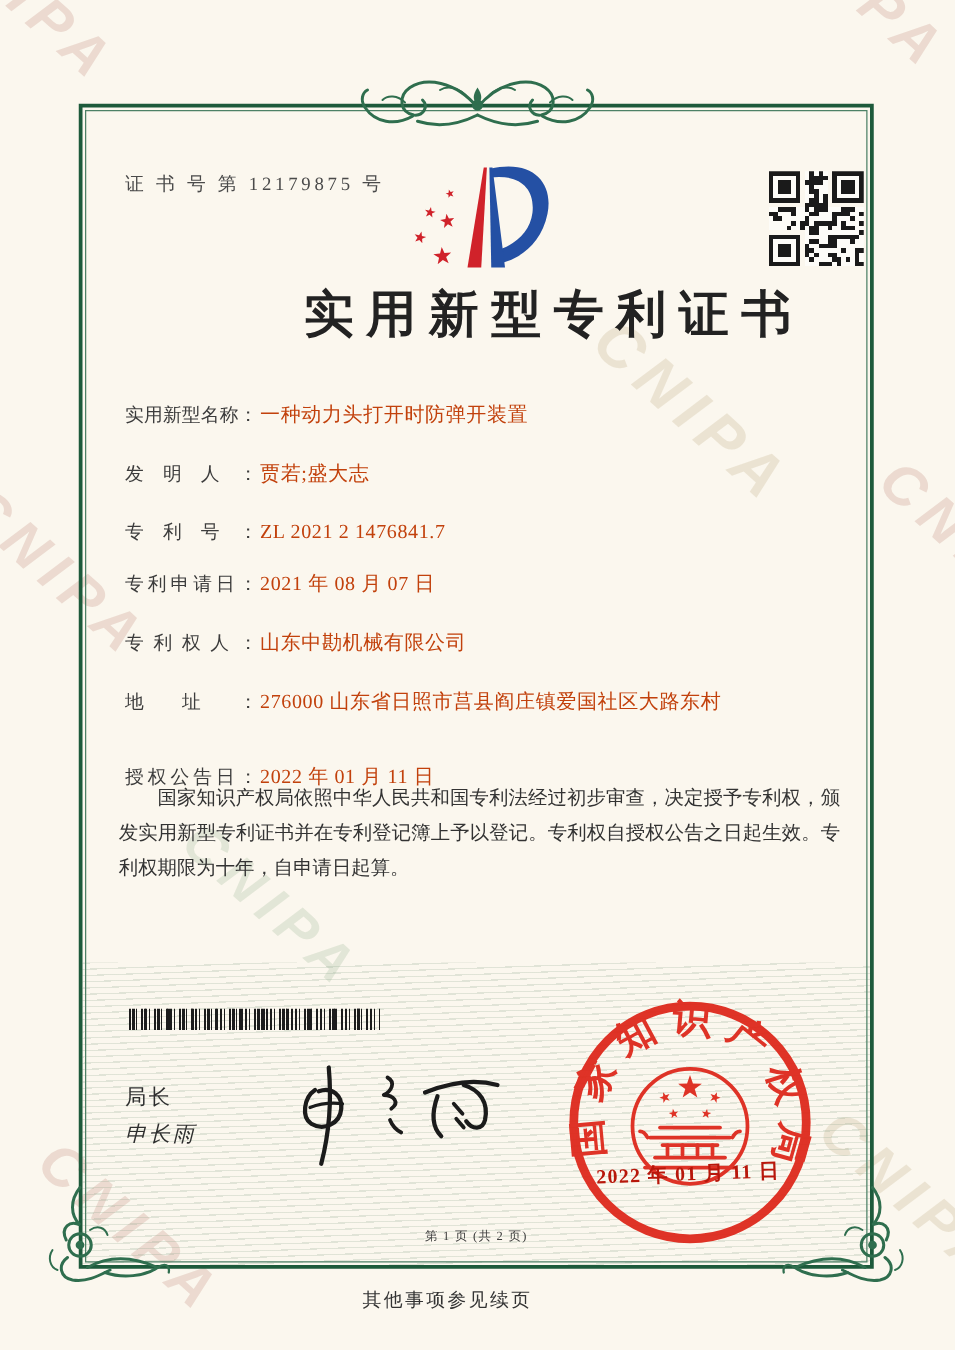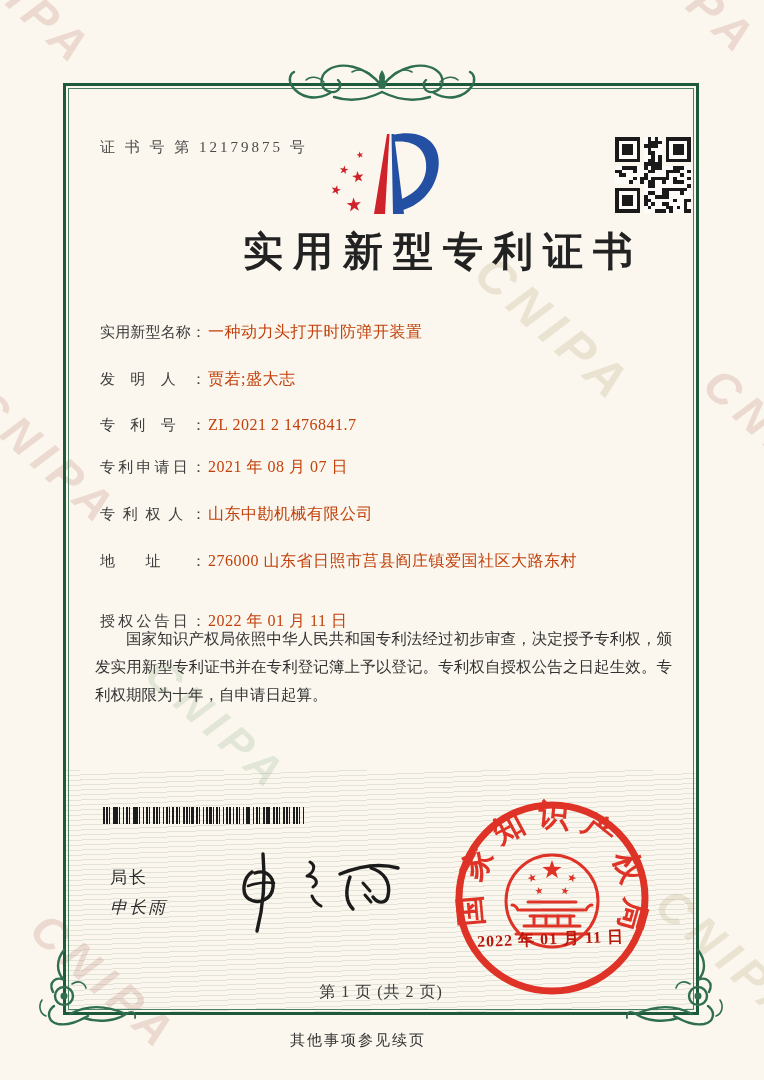--- a/index.html
+++ b/index.html
@@ -60,33 +60,33 @@
   }
   .law-text p{margin:0;text-indent:2em;}
   
   .barcode{
     position:absolute;left:103px;top:807px;width:201px;height:17px;z-index:4;
     background:
       repeating-linear-gradient(90deg,#1c1c1c 0 1.5px,transparent 1.5px 3px,
         #1c1c1c 3px 5px,transparent 5px 6px,#1c1c1c 6px 7px,transparent 7px 10px),
       repeating-linear-gradient(90deg,transparent 0 12px,#1c1c1c 12px 14px,transparent 14px 19px);
   }
-  .signer{position:absolute;left:110px;z-index:4;font-size:17px;letter-spacing:2px;color:#2e2e2e;}
+  .signer{position:absolute;left:100px;z-index:4;font-size:17px;letter-spacing:2px;color:#2e2e2e;}
   .sig-svg{position:absolute;left:222px;top:838px;z-index:4;}
   
   .seal{position:absolute;left:452px;top:798px;width:200px;height:200px;z-index:5;opacity:0.93;}
   .seal-date{
     position:absolute;left:477px;top:929px;z-index:6;width:160px;
     font-size:16px;font-weight:bold;color:#b8170b;letter-spacing:1px;
     transform:rotate(-2deg);white-space:nowrap;
   }
   
   .page-no{
     position:absolute;left:63px;top:982px;width:636px;z-index:4;
-    text-align:center;font-size:16px;color:#3c3c3c;letter-spacing:1px;
+    text-align:center;font-size:10px;color:#3c3c3c;letter-spacing:1px;
   }
   .footer-note{
     position:absolute;left:0;top:1031px;width:716px;z-index:2;
     text-align:center;font-size:15px;color:#333;letter-spacing:2px;
   }
   .qr{position:absolute;left:615px;top:137px;width:76px;height:76px;z-index:4;}
   .logo{position:absolute;left:322px;top:126px;z-index:4;}
 </style>
 </head>
 <body>

